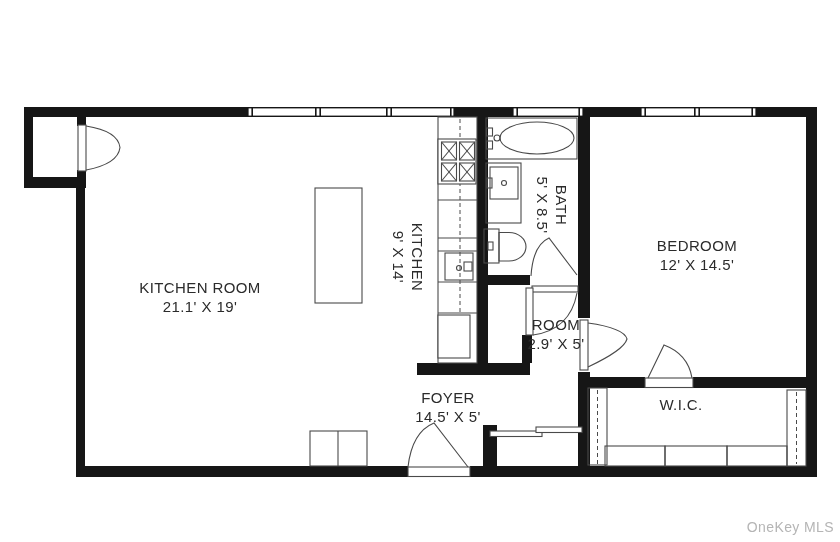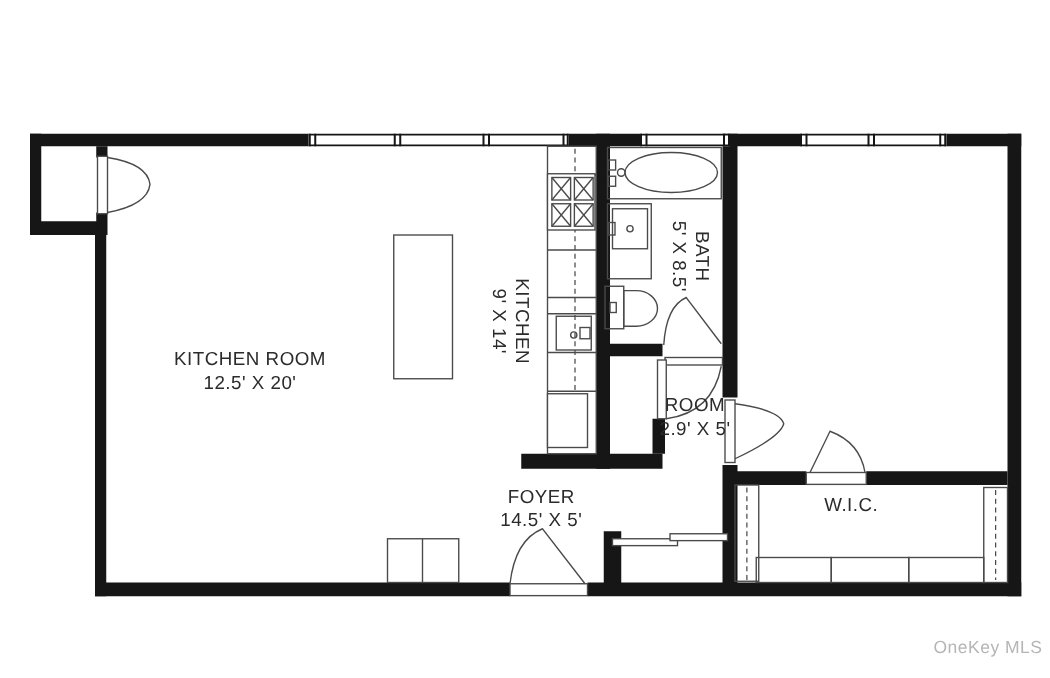--- a/index.html
+++ b/index.html
@@ -14,21 +14,21 @@
   .fx{fill:#ffffff;stroke:var(--fixture,#4a4a4a);stroke-width:1.1;}
   .fxo{fill:none;stroke:var(--fixture,#4a4a4a);stroke-width:1.1;}
   .dash{fill:none;stroke:var(--fixture,#4a4a4a);stroke-width:1;stroke-dasharray:4 3;}
   .label{
     position:absolute;text-align:center;
     color:var(--text,#2b2b2b);
     font-size:15px;line-height:19px;letter-spacing:.4px;
     white-space:nowrap;
   }
   .watermark{
-    position:absolute;right:6px;bottom:17px;
+    position:absolute;right:6px;bottom:7px;
     font-size:14px;letter-spacing:.4px;
     color:var(--watermark,#b5b5b5);
     text-align:center;
   }
 </style>
 </head>
 <body>
 
 <div class="plan">
 
@@ -204,40 +204,44 @@
 
       <g>
         <rect class="fx" x="408" y="467" width="62" height="9.5" stroke-width="1"></rect>
         <path class="fxo" d="M408,467 Q412,432 434,423 L468,467"></path>
       </g>
     </g>
   </svg>
 
   <div class="label" style="left:110px;top:278px;width:180px">
     <div>KITCHEN ROOM</div>
-    <div>12.5' X 20'</div>
+    <div>21.1' X 19'</div>
   </div>
 
   <div class="label" style="left:348px;top:238px;width:120px;transform:rotate(90deg)">
     <div>KITCHEN</div>
     <div>9' X 14'</div>
   </div>
 
   <div class="label" style="left:497px;top:186px;width:110px;transform:rotate(90deg)">
     <div>BATH</div>
     <div>5' X 8.5'</div>
   </div>
 
+  <div class="label" style="left:607px;top:236px;width:180px">
+    <div>BEDROOM</div>
+    <div>12' X 14.5'</div>
+  </div>
 
   <div class="label" style="left:486px;top:315px;width:140px">
     <div>ROOM</div>
     <div>2.9' X 5'</div>
   </div>
 
-  <div class="label" style="left:353px;top:388px;width:160px">
+  <div class="label" style="left:368px;top:388px;width:160px">
     <div>FOYER</div>
     <div>14.5' X 5'</div>
   </div>
 
   <div class="label" style="left:608px;top:395px;width:146px">
     <div>W.I.C.</div>
   </div>
 
   <div class="watermark">OneKey MLS</div>
 </div>

